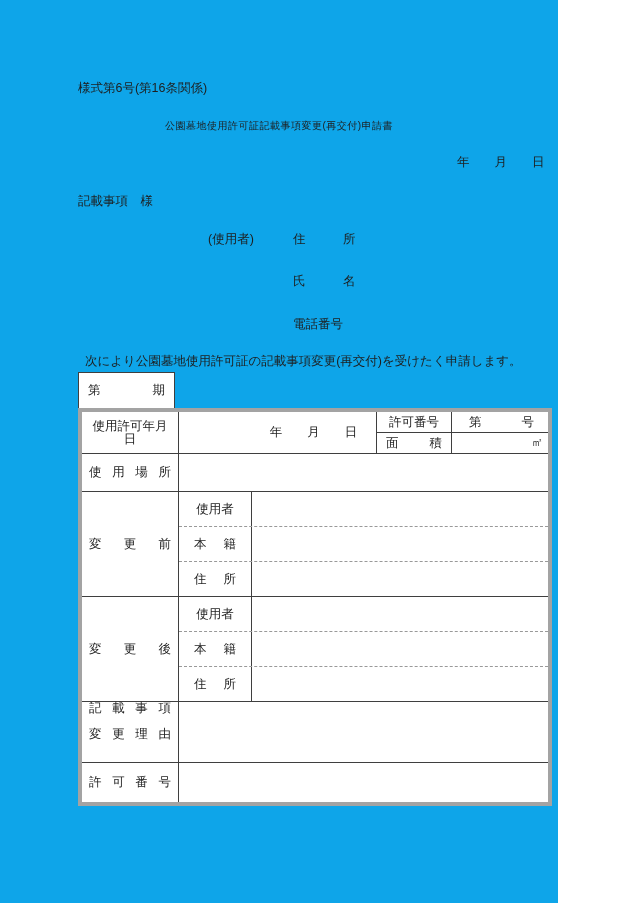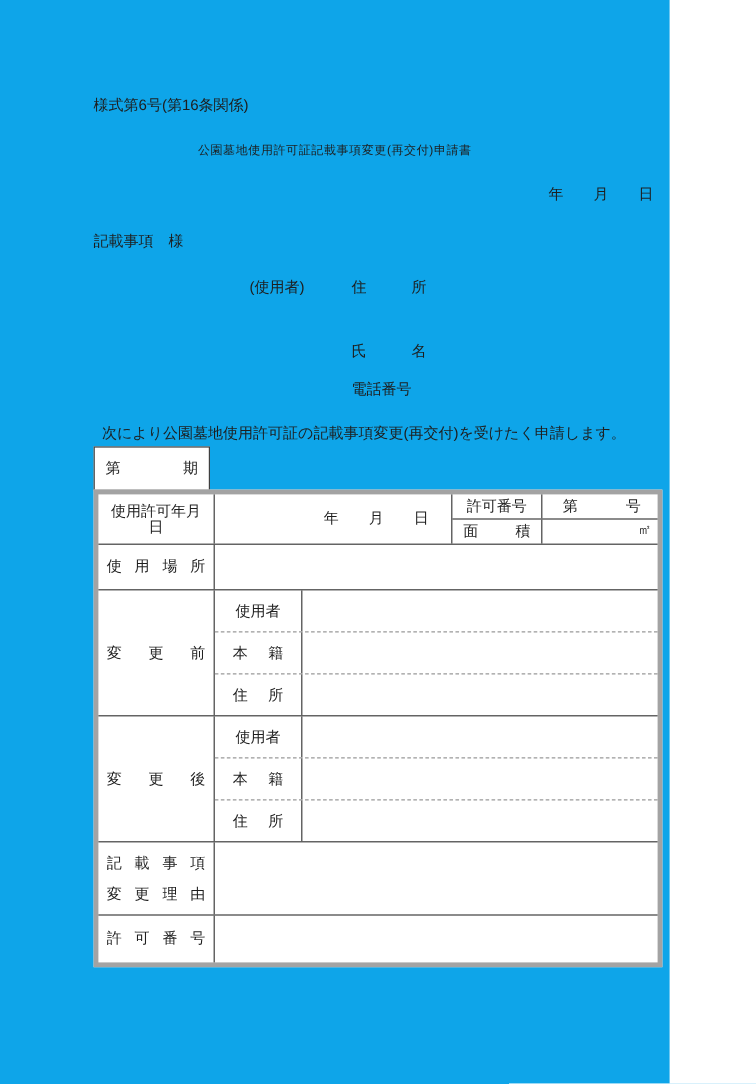--- a/index.html
+++ b/index.html
@@ -34,39 +34,39 @@
   .permcol{flex:1;display:flex;flex-direction:column;}
   .prow{flex:1;display:flex;}
   .plab{width:75px;flex:0 0 75px;display:flex;align-items:center;padding:0 9px;}
   .pval{flex:1;display:flex;align-items:center;justify-content:space-between;padding:0 14px 0 17px;}
   .pval-unit{flex:1;display:flex;align-items:center;justify-content:flex-end;padding:0 5px;font-size:11.5px;}
   .subcol{flex:1;display:flex;flex-direction:column;}
   .srow{flex:1;display:flex;}
   .slab{width:73px;flex:0 0 73px;display:flex;align-items:center;padding:0 15px;}
   .sval{flex:1;}
   .val{flex:1;}
-  .twoline{display:flex;flex-direction:column;justify-content:center;gap:13px;}
+  .twoline{display:flex;flex-direction:column;gap:13px;}
 </style>
 </head>
 <body>
 
 <div class="page">
 
   <div class="abs" style="left:78px;top:82px;">様式第6号(第16条関係)</div>
 
   <div class="abs ttl" style="top:121px;">公園墓地使用許可証記載事項変更(再交付)申請書</div>
 
   <div class="abs" style="left:457px;top:156px;">年　　月　　日</div>
 
   <div class="abs" style="left:78px;top:195px;">記載事項　様</div>
 
   <div>
     <div class="abs" style="left:208px;top:233px;">(使用者)</div>
     <div class="abs" style="left:293px;top:233px;">住　　　所</div>
-    <div class="abs" style="left:293px;top:275px;margin-top:12px;">氏　　　名</div>
+    <div class="abs" style="left:293px;top:275px;">氏　　　名</div>
     <div class="abs" style="left:293px;top:318px;">電話番号</div>
   </div>
 
   <div class="abs" style="left:85px;top:355px;">次により公園墓地使用許可証の記載事項変更(再交付)を受けたく申請します。</div>
 
   <div class="tbl">
 
     <div class="period-cell">
       <span>第</span>
       <span>期</span>

